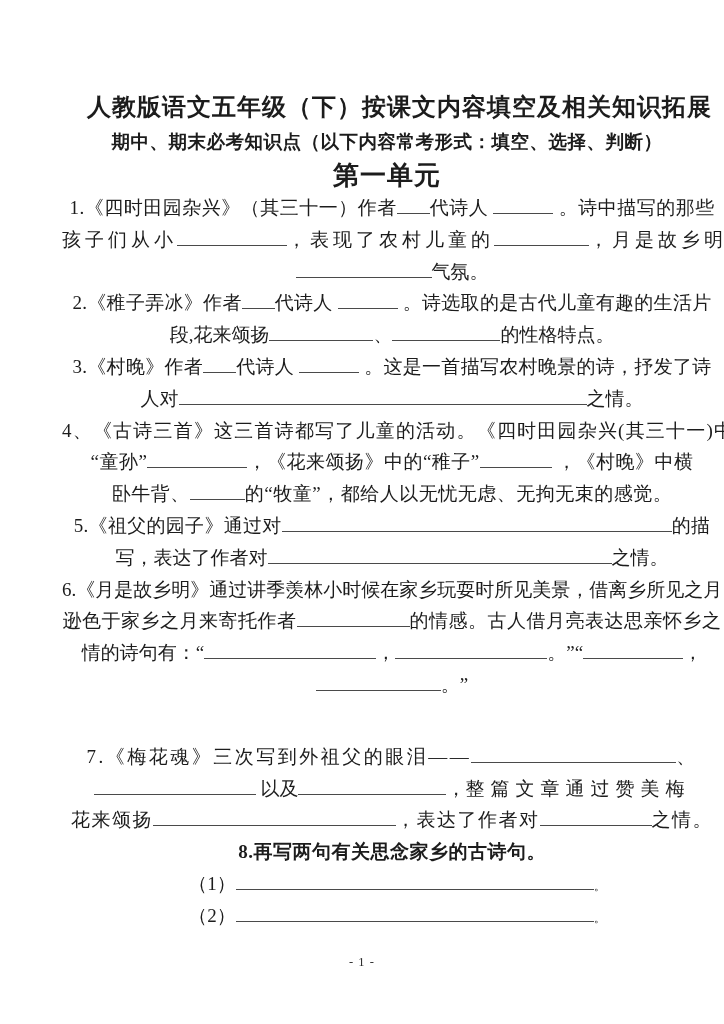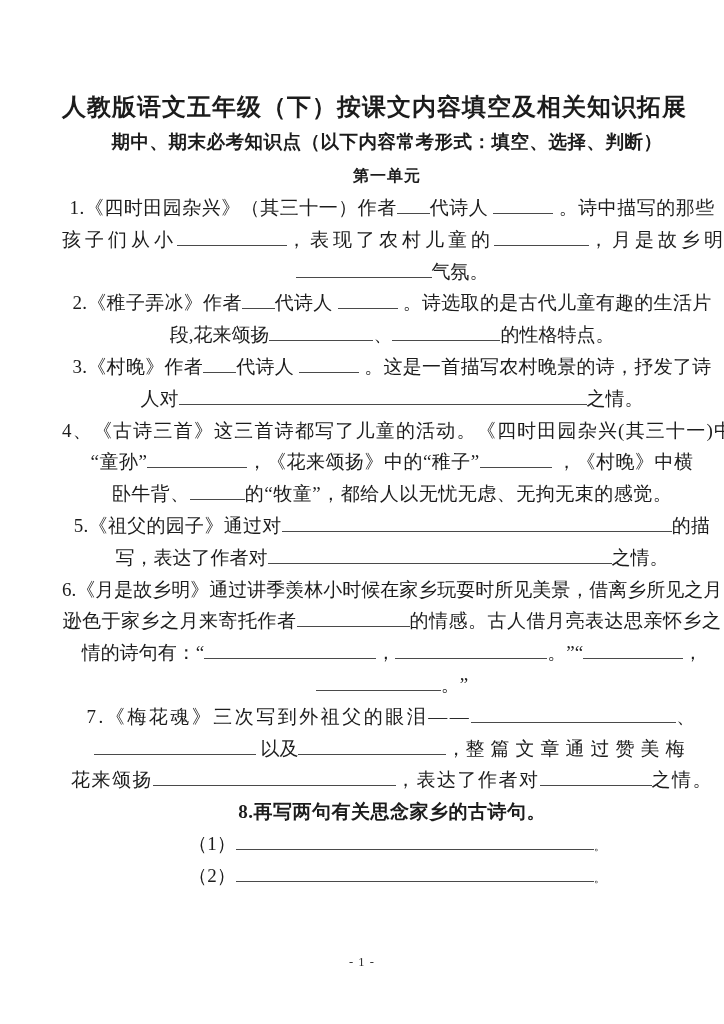--- a/index.html
+++ b/index.html
@@ -12,40 +12,40 @@
     position:relative;
   }
   .sheet{
     position:absolute;left:0;top:0;width:724px;height:1024px;background:#fff;
   }
   .content{
     position:absolute;left:62px;top:0;width:650px;
   }
   .doc-title{
     margin-top:92px;
-    text-align:left;
+    text-align:right;
     font-size:24px;
     font-weight:bold;
     letter-spacing:1px;
     line-height:30px;
     white-space:nowrap;
   }
   .doc-subtitle{
     margin-top:9px;
     text-align:center;
     font-size:18.5px;
     font-weight:bold;
     letter-spacing:0.5px;
     line-height:23px;
     white-space:nowrap;
   }
   .doc-section{
     margin-top:8px;
     text-align:center;
-    font-size:16px;
+    font-size:26px;
     font-weight:bold;
     letter-spacing:1px;
     line-height:28px;
   }
   .body-lines{
     position:absolute;left:62px;top:192px;width:660px;
   }
   .line{
     height:31.8px;
     line-height:31.8px;
@@ -91,21 +91,21 @@
       <div class="line"><span class="seg">人对</span><span class="blank" style="width: 408px;"></span><span class="seg">之情。</span></div>
       <div class="line" style="letter-spacing: 1.2px;"><span class="seg">4、《古诗三首》这三首诗都写了儿童的活动。《四时田园杂兴(其三十一)中的</span></div>
       <div class="line" style="letter-spacing: 0.5px;"><span class="seg">“童孙”</span><span class="blank" style="width: 100px;"></span><span class="seg">，《花来颂扬》中的“稚子”</span><span class="blank" style="width: 72px;"></span><span class="seg"> ，《村晚》中横</span></div>
       <div class="line" style="letter-spacing: 0.5px;"><span class="seg">卧牛背、</span><span class="blank" style="width: 55px;"></span><span class="seg">的“牧童”，都给人以无忧无虑、无拘无束的感觉。</span></div>
       <div class="line" style="letter-spacing: 0.3px;"><span class="seg">5.《祖父的园子》通过对</span><span class="blank" style="width: 390px;"></span><span class="seg">的描</span></div>
       <div class="line"><span class="seg">写，表达了作者对</span><span class="blank" style="width: 344px;"></span><span class="seg">之情。</span></div>
       <div class="line"><span class="seg">6.《月是故乡明》通过讲季羡林小时候在家乡玩耍时所见美景，借离乡所见之月</span></div>
       <div class="line" style="letter-spacing: 0.5px;"><span class="seg">逊色于家乡之月来寄托作者</span><span class="blank" style="width: 113px;"></span><span class="seg">的情感。古人借月亮表达思亲怀乡之</span></div>
       <div class="line"><span class="seg">情的诗句有：“</span><span class="blank" style="width: 172px;"></span><span class="seg">，</span><span class="blank" style="width: 152px;"></span><span class="seg">。”“</span><span class="blank" style="width: 100px;"></span><span class="seg">，</span></div>
       <div class="line"><span class="blank" style="width: 125px;"></span><span class="seg">。”</span></div>
-      <div class="line" style="letter-spacing: 2.5px;"><span class="seg">7.《梅花魂》三次写到外祖父的眼泪——</span><span class="blank" style="width: 205px;"></span><span class="seg">、</span></div>
+      <div class="line" style="letter-spacing: 2.5px; margin-top: 40px;"><span class="seg">7.《梅花魂》三次写到外祖父的眼泪——</span><span class="blank" style="width: 205px;"></span><span class="seg">、</span></div>
       <div class="line"><span class="blank" style="width: 162px;"></span><span class="seg"> 以及</span><span class="blank" style="width: 148px;"></span><span class="seg">，</span><span class="seg" style="letter-spacing: 6px;">整篇文章通过赞美梅</span></div>
       <div class="line" style="letter-spacing: 1.5px;"><span class="seg">花来颂扬</span><span class="blank" style="width: 243px;"></span><span class="seg">，表达了作者对</span><span class="blank" style="width: 112px;"></span><span class="seg">之情。</span></div>
       <div class="line" style="letter-spacing: 0.5px; font-weight: bold;"><span class="seg">8.再写两句有关思念家乡的古诗句。</span></div>
       <div class="line" style="padding-left: 10px;"><span class="seg">（1）</span><span class="blank" style="width: 358px;"></span><span class="seg small">。</span></div>
       <div class="line" style="padding-left: 10px;"><span class="seg">（2）</span><span class="blank" style="width: 358px;"></span><span class="seg small">。</span></div>
     </div>
 
   <div class="page-number">- 1 -</div>
 </div>
 

